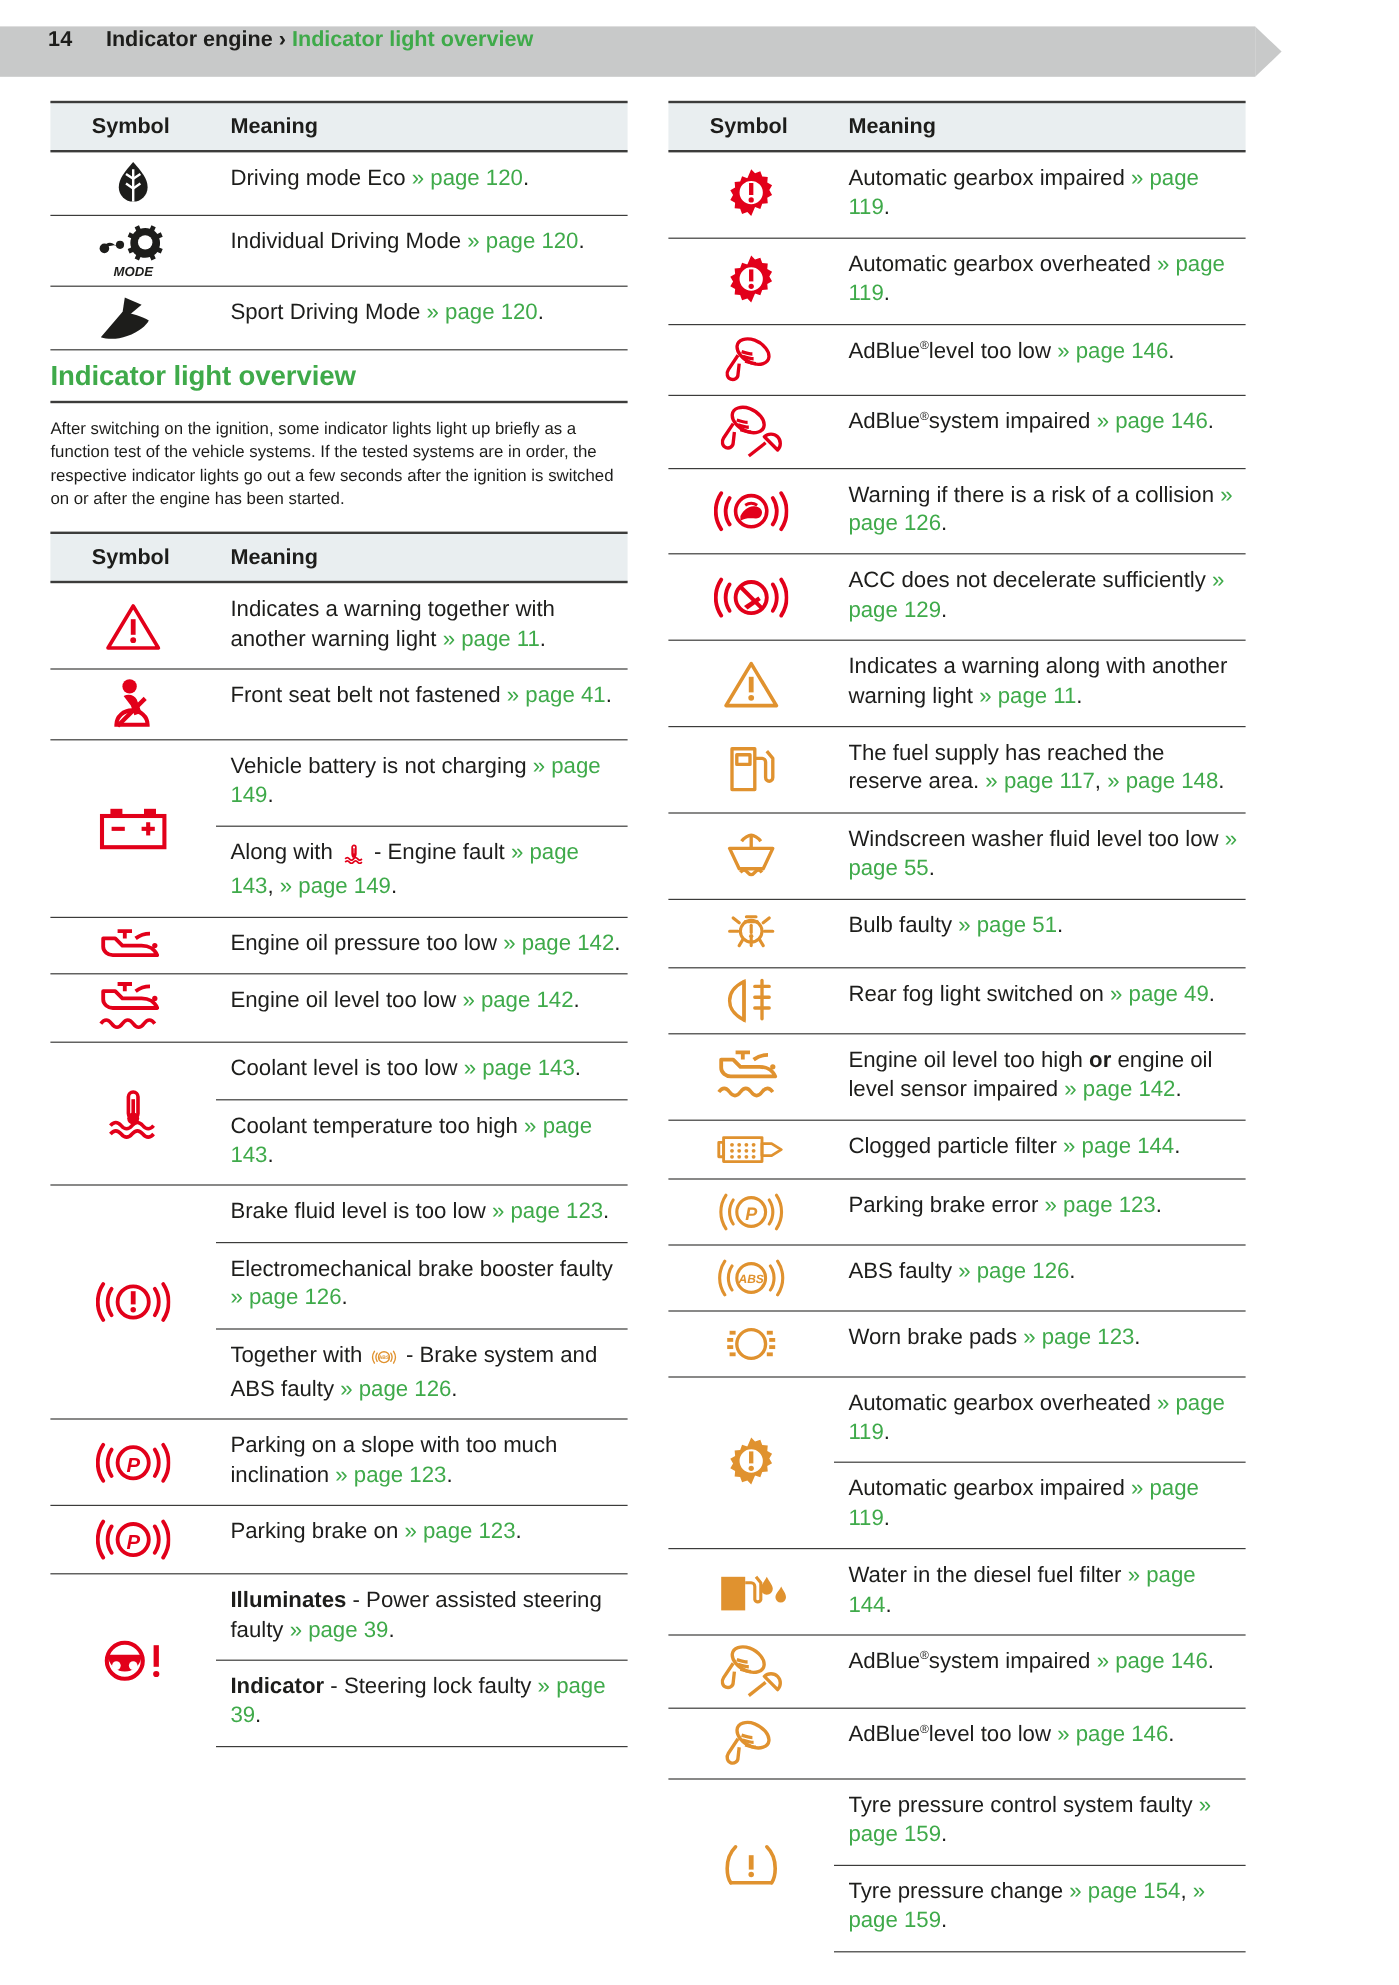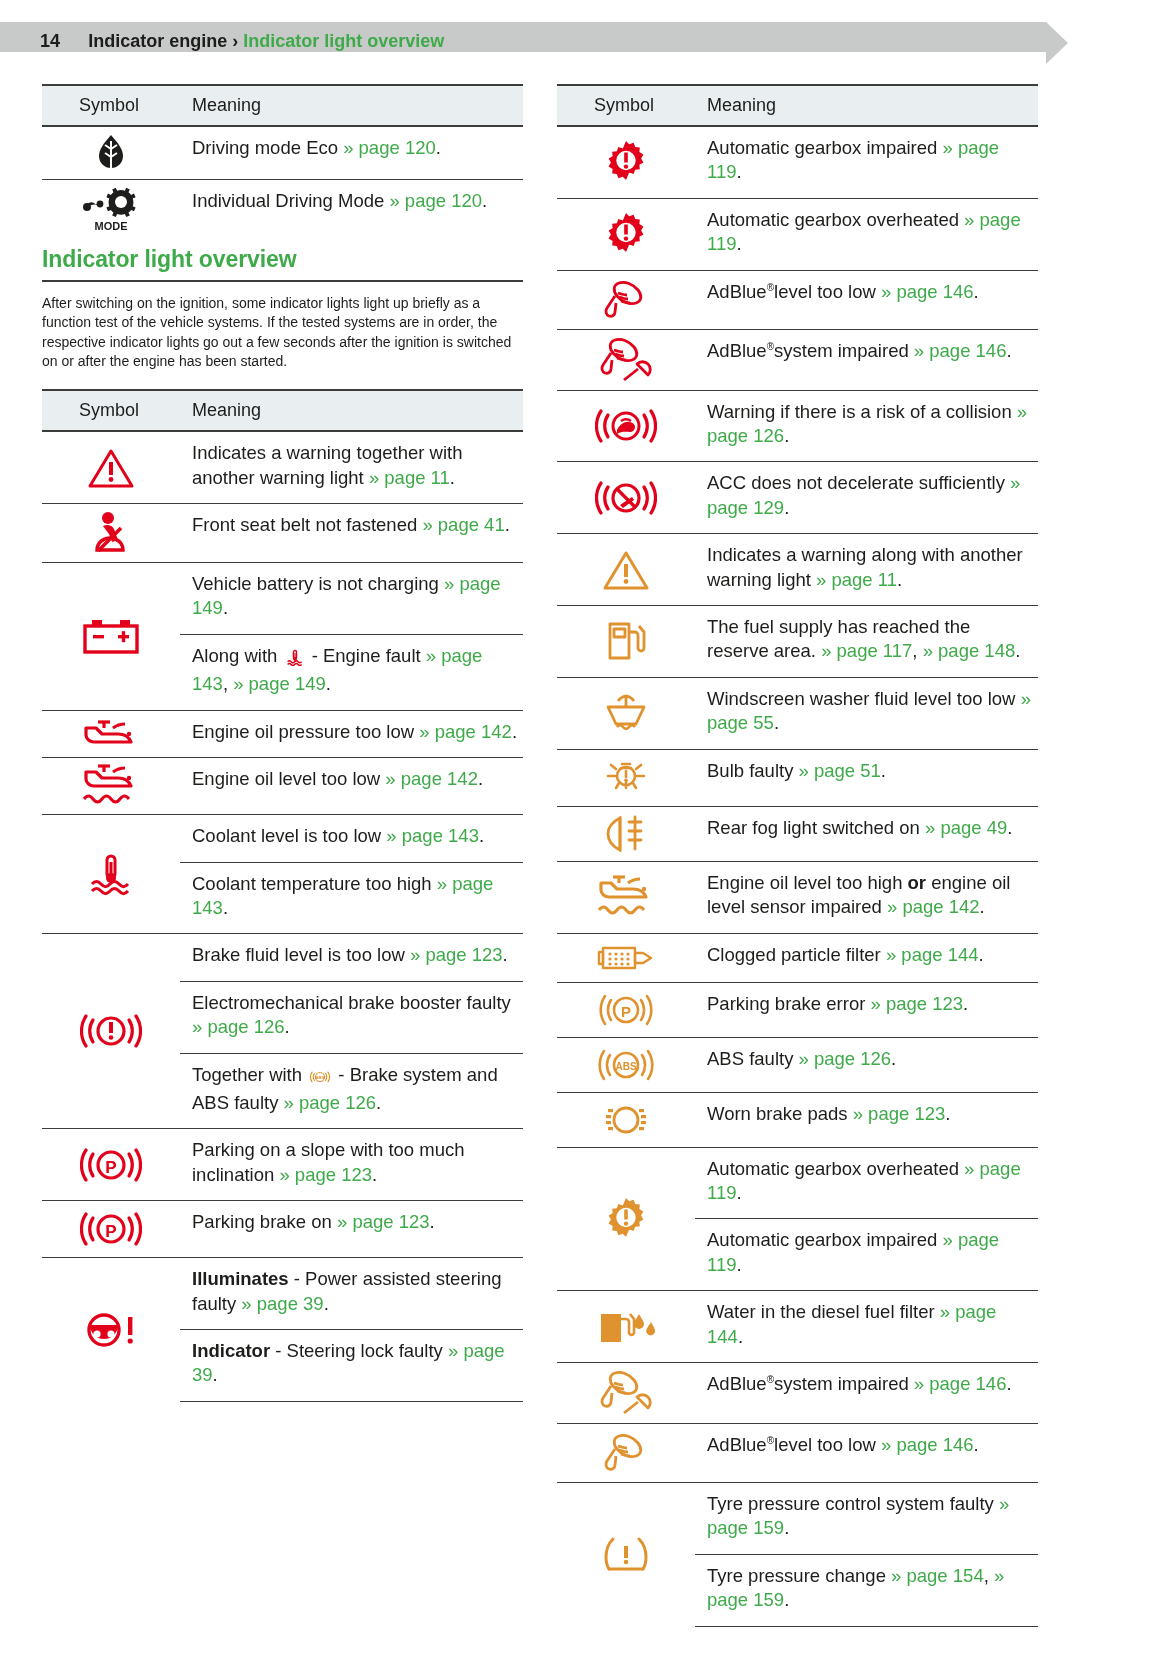--- a/index.html
+++ b/index.html
@@ -12,24 +12,24 @@
     color: #1d1d1b;
     position: relative;
     overflow: hidden;
   }
 
   
   .header-bar {
     position: absolute;
     left: 0; top: 22px;
     width: 1046px;
-    height: 30px;
+    height: 42px;
     background: #c8c9c9;
     display: flex;
-    align-items: flex-end;
+    align-items: flex-start;
   }
   .header-bar::after {
     content: "";
     position: absolute;
     left: 1046px; top: 0;
     width: 0; height: 0;
     border-top: 21px solid transparent;
     border-bottom: 21px solid transparent;
     border-left: 22px solid #c8c9c9;
   }
@@ -64,40 +64,41 @@
   
   table.sym-table {
     width: 481px;
     border-collapse: collapse;
     table-layout: fixed;
   }
 
   .sym-table thead th {
     background: #e9eef0;
     font-size: 18px;
-    font-weight: normal;
+    font-weight: bold;
     text-align: left;
     padding: 9px 4px 9px 0;
     border-top: 2px solid #3c3c3b;
     border-bottom: 2px solid #3c3c3b;
     vertical-align: middle;
   }
   .th-symbol { width: 138px; text-align: center !important; padding-left:0 !important; }
   .th-meaning { padding-left: 12px !important; }
 
   .sym-table td {
     vertical-align: top;
     font-size: 18.5px;
     line-height: 1.32;
   }
   td.sym-cell {
     width: 138px;
     text-align: center;
     vertical-align: middle;
     padding: 6px 0;
+    font-style: italic;
   }
   td.meaning-cell {
     padding: 9px 2px 13px 12px;
   }
   tr.rowtop > td { border-top: 1.6px solid #3c3c3b; }
   td.sub-sep { border-top: 1.4px solid #3c3c3b; }
   tr.last-rule > td { border-bottom: 1.6px solid #3c3c3b; }
 
   .ref { color: #3faa4a; }
   .bold { font-weight: bold; }
@@ -170,20 +171,29 @@
                     <g fill="#1d1d1b">
                       <path d="M6 20c2-3 5-5 8-3 2 1.3 3 3 5 2.5 2-.5 2.5-3 5-2.8"></path>
                       <circle cx="7" cy="21" r="4"></circle>
                       <circle cx="20" cy="18" r="3.4"></circle>
                       <path d="M41 4c1.4 0 2.7.2 3.9.7l1.3-2.9 3.6 1.6-1.3 2.9c1 .7 1.9 1.6 2.6 2.6l2.9-1.3 1.6 3.6-2.9 1.3c.4 1.2.7 2.5.7 3.9s-.2 2.7-.7 3.9l2.9 1.3-1.6 3.6-2.9-1.3c-.7 1-1.6 1.9-2.6 2.6l1.3 2.9-3.6 1.6-1.3-2.9c-1.2.4-2.5.7-3.9.7s-2.7-.2-3.9-.7l-1.3 2.9-3.6-1.6 1.3-2.9c-1-.7-1.9-1.6-2.6-2.6l-2.9 1.3-1.6-3.6 2.9-1.3c-.4-1.2-.7-2.5-.7-3.9s.2-2.7.7-3.9l-2.9-1.3 1.6-3.6 2.9 1.3c.7-1 1.6-1.9 2.6-2.6l-1.3-2.9 3.6-1.6 1.3 2.9C38.3 4.2 39.6 4 41 4z"></path>
                       <circle cx="41" cy="16" r="6" fill="#fff"></circle>
                     </g>
                     <text x="31" y="44" font-family="Liberation Sans, sans-serif" font-size="11" font-weight="bold" text-anchor="middle" fill="#1d1d1b">MODE</text>
                   </svg></span></td>
               <td class="meaning-cell">Individual Driving Mode <span class="ref">» page 120</span>.</td>
+            </tr>
+            <tr class="rowtop last-rule">
+              <td class="sym-cell"><span class="ico"><svg width="62" height="40" viewBox="0 0 62 40">
+                    <g fill="#1d1d1b">
+                      <path d="M24 3l14 6-12 10-4-3z"></path>
+                      <path d="M22 15L4 36c6 2 14 2 22-1 10-3.5 16-9 18-13-5-3-14-6-22-7z"></path>
+                    </g>
+                  </svg></span></td>
+              <td class="meaning-cell">Sport Driving Mode <span class="ref">» page 120</span>.</td>
             </tr>
           </tbody>
         </table>
       </div>
 
     <div class="section">
       <h2>Indicator light overview</h2>
       <div class="rule"></div>
       <p>After switching on the ignition, some indicator lights light up briefly as a function test of the vehicle systems. If the tested systems are in order, the respective indicator lights go out a few seconds after the ignition is switched on or after the engine has been started.</p>
     </div>

